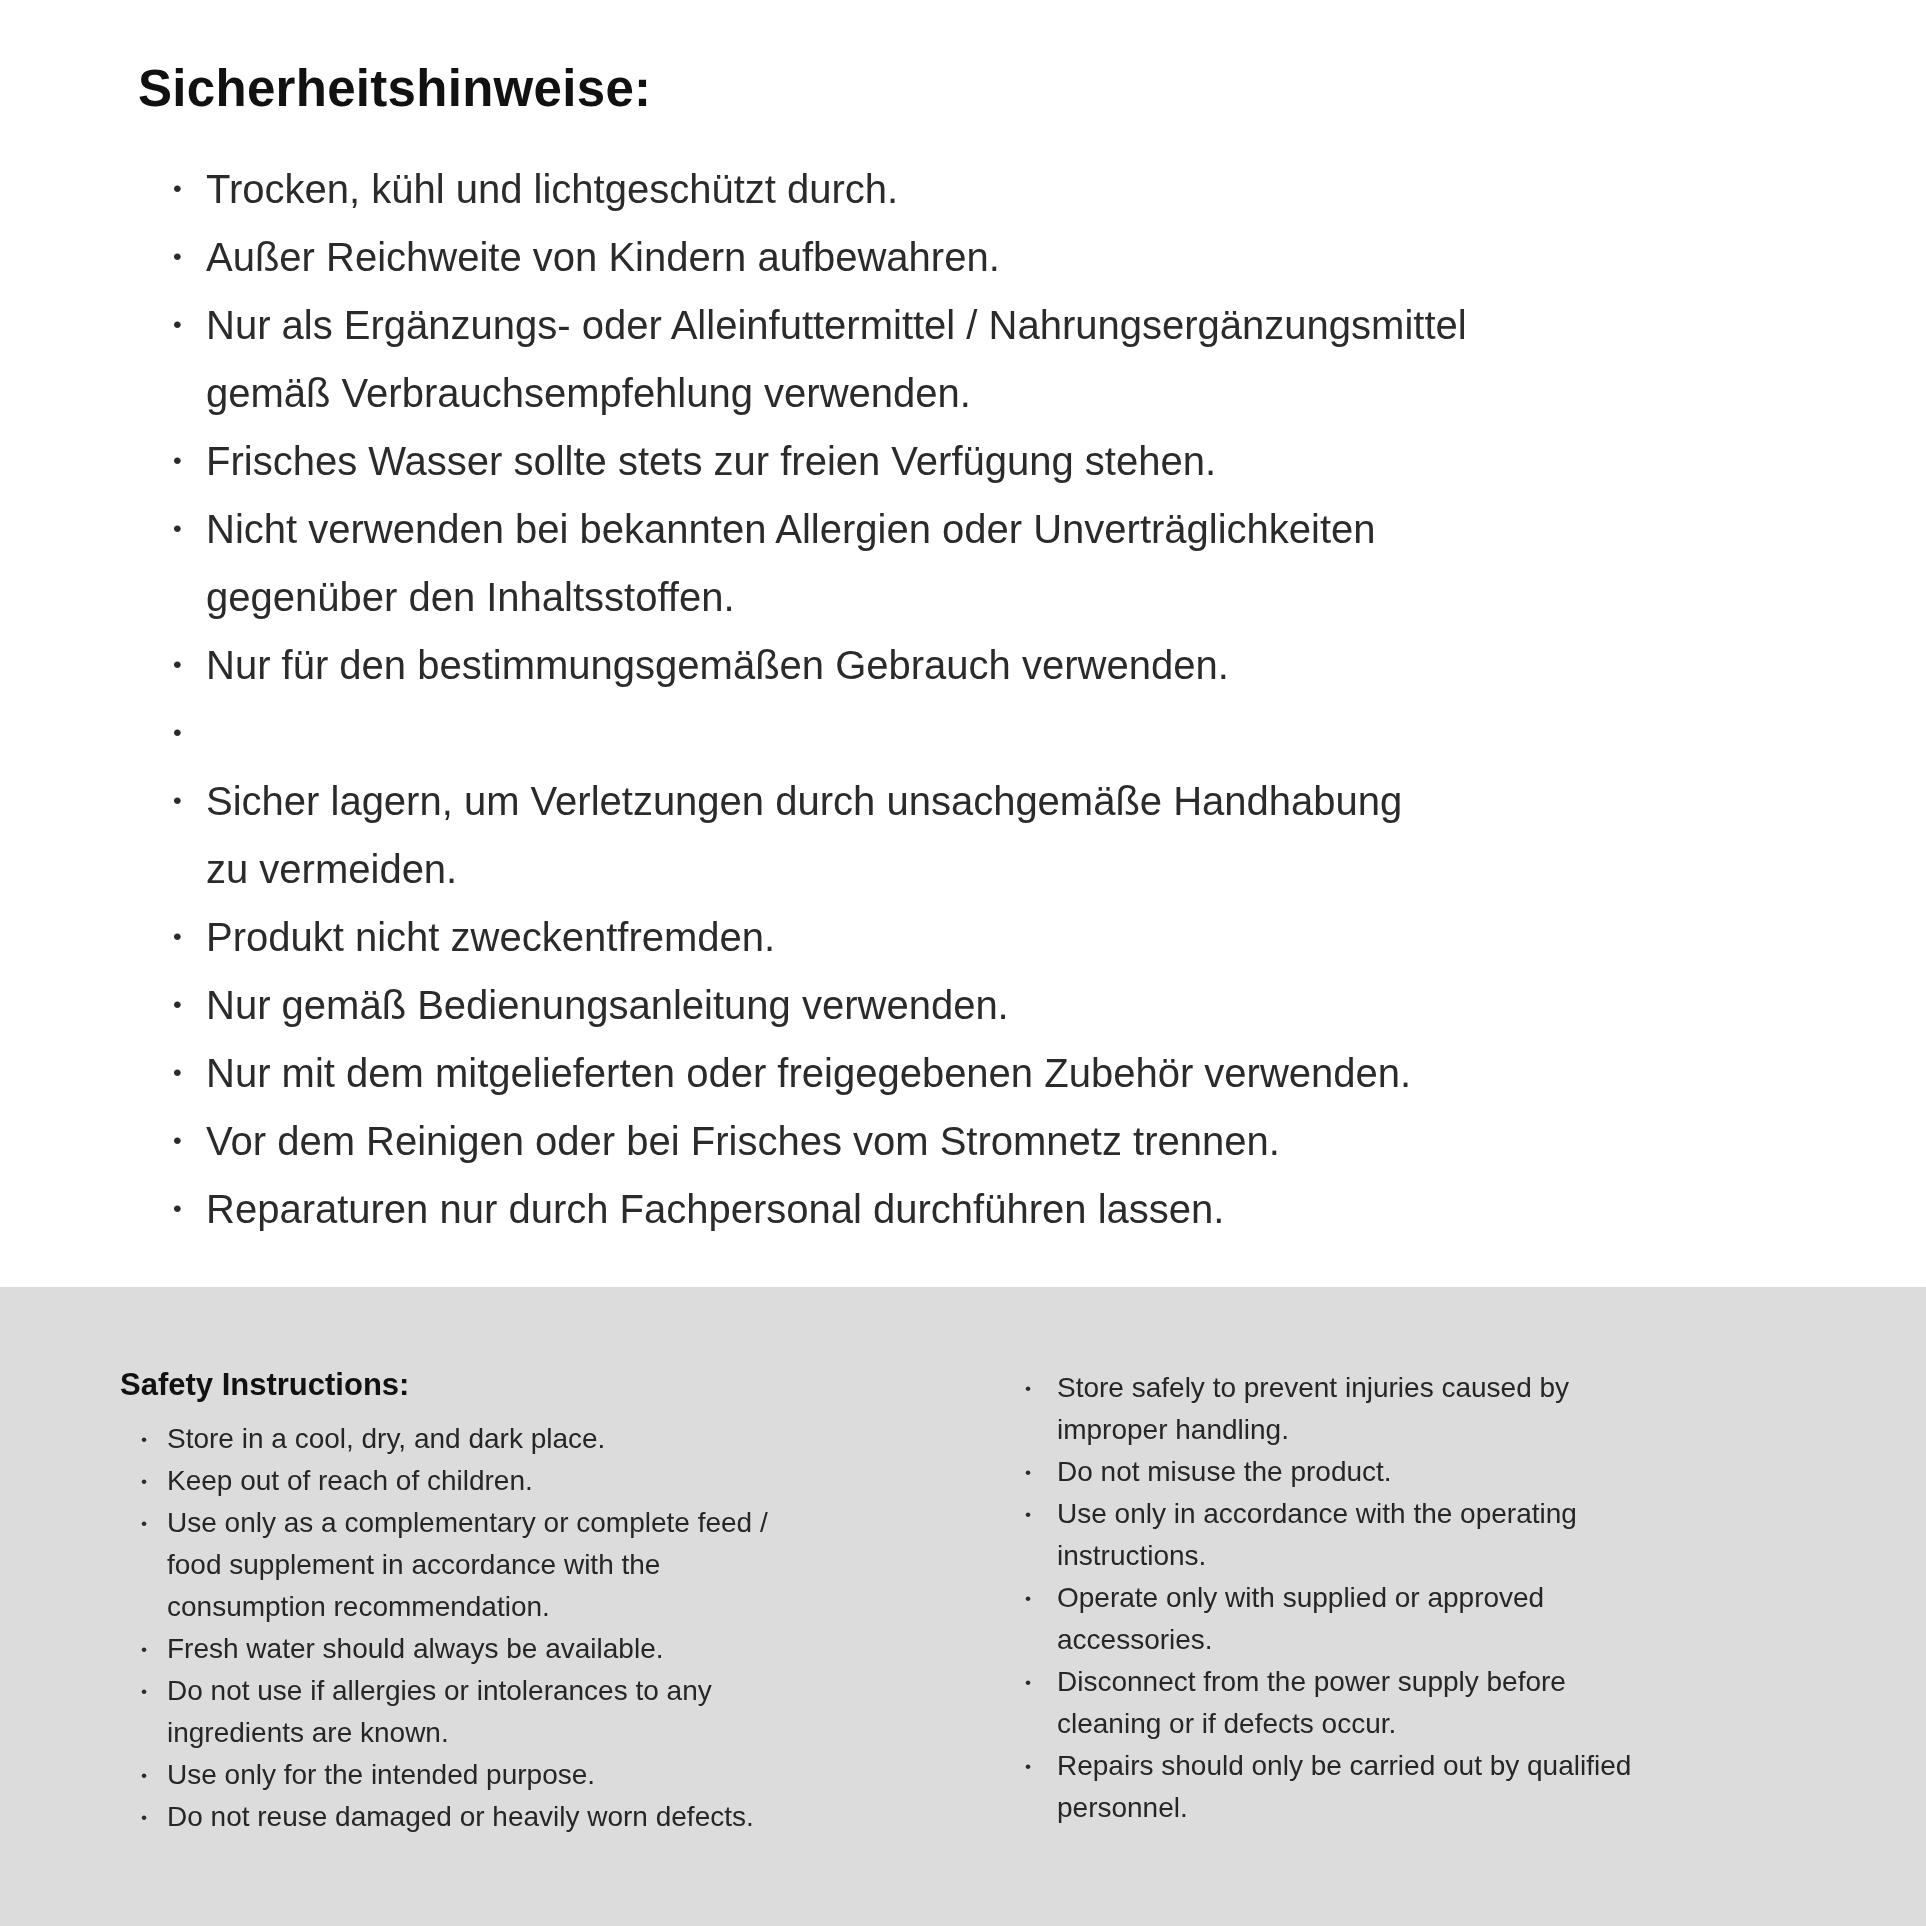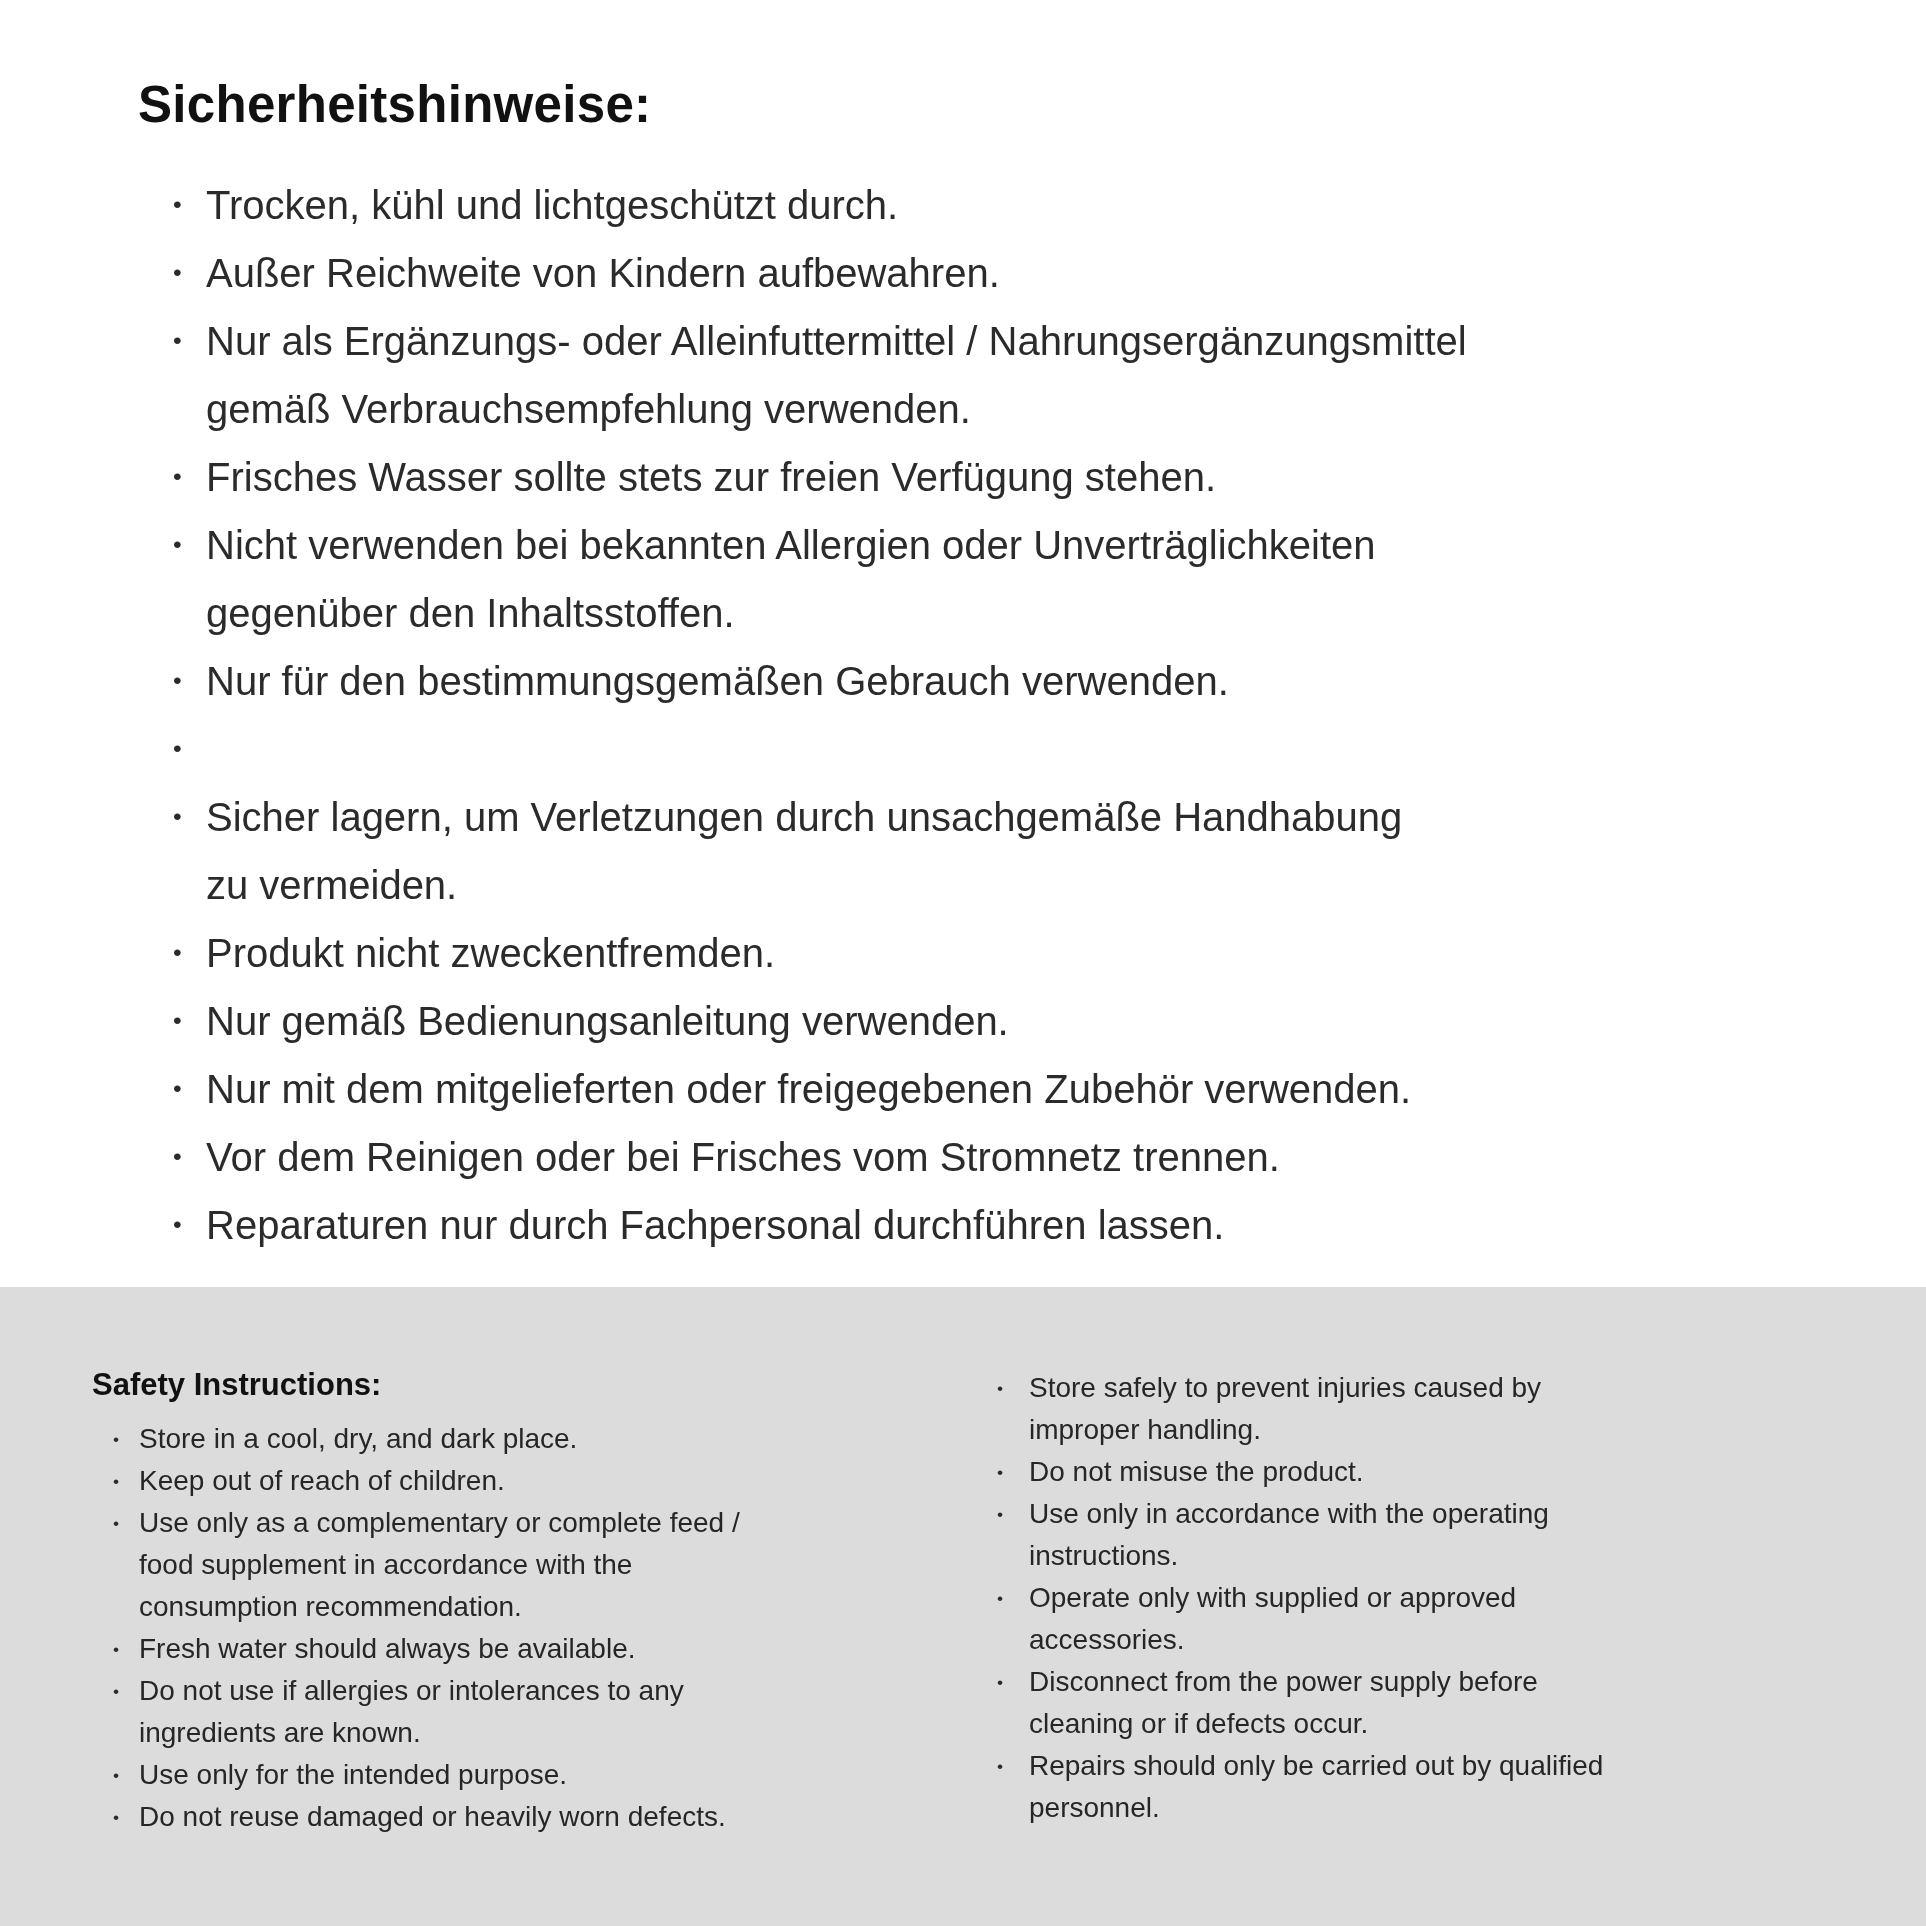--- a/index.html
+++ b/index.html
@@ -9,21 +9,21 @@
     background: #ffffff;
     font-family: "Liberation Sans", sans-serif;
     color: #2b2b2b;
     position: relative;
     overflow: hidden;
   }
 
   
   .german-section {
     position: absolute;
-    top: 16px; left: 0;
+    top: 0; left: 0;
     width: 1926px;
     height: 1287px;
     background: #ffffff;
     box-sizing: border-box;
     padding: 59px 51px 0 138px;
   }
   .german-title {
     margin: 0 0 37px 0;
     font-size: 51px;
     line-height: 59px;
@@ -51,21 +51,21 @@
   .item-text { white-space: pre-line; }
 
   
   .english-section {
     position: absolute;
     top: 1287px; left: 0;
     width: 1926px;
     height: 639px;
     background: #dcdcdc;
     box-sizing: border-box;
-    padding: 80px 39px 0 92px;
+    padding: 80px 39px 0 120px;
     display: flex;
     align-items: flex-start;
   }
   .col-left { flex: 0 0 892px; }
   .col-right { flex: 1 1 auto; }
   .english-title {
     margin: 0 0 15.4px 0;
     font-size: 31px;
     line-height: 36px;
     font-weight: 700;

